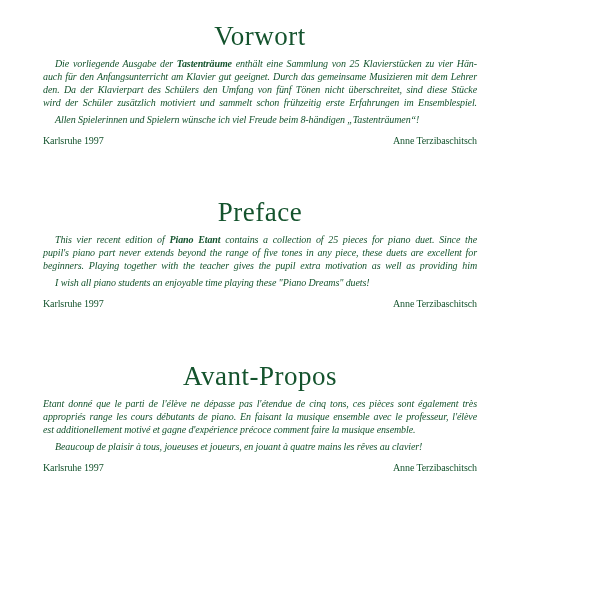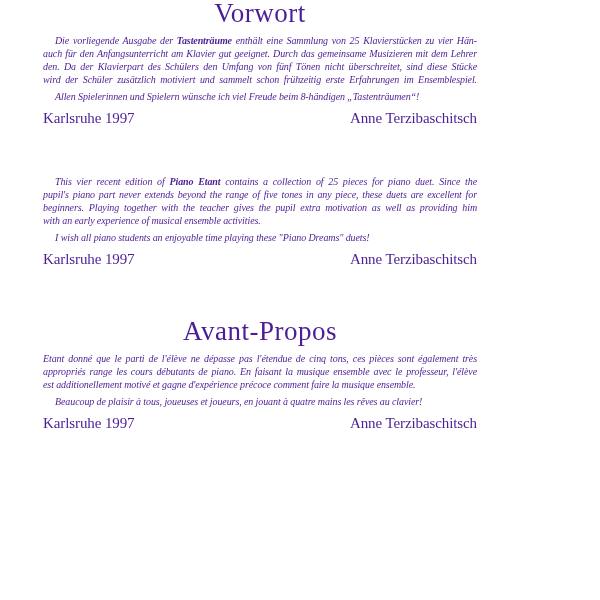--- a/index.html
+++ b/index.html
@@ -7,22 +7,23 @@
     padding: 0;
     background: #ffffff;
   }
   .page {
     position: relative;
     width: 520px;
     height: 600px;
     background: #ffffff;
     overflow: hidden;
     box-sizing: border-box;
+    padding-top: 23px;
     font-family: "Liberation Serif", "DejaVu Serif", serif;
-    color: #4c1d95;
+    color: #14532d;
   }
   .section { }
   .section + .section { margin-top: 52px; }
   .section-title {
     margin: 0 0 8px 0;
     font-size: 27px;
     font-weight: normal;
     line-height: 1;
     text-align: center;
     letter-spacing: 0.5px;
@@ -43,21 +44,21 @@
   .line.indent { text-indent: 12px; }
   .closing {
     margin-top: 4px;
     text-indent: 12px;
   }
   .sig-row {
     margin-top: 8px;
     display: flex;
     justify-content: space-between;
     align-items: baseline;
-    font-size: 15px;
+    font-size: 10px;
   }
   b { font-weight: bold; }
 </style>
 </head>
 <body>
 
 <div class="page">
 
   <section class="section">
     <h1 class="section-title">Vorwort</h1>
@@ -70,26 +71,26 @@
       </p>
       <p class="para closing">Allen Spielerinnen und Spielern wünsche ich viel Freude beim 8-händigen „Tastenträumen“!</p>
       <div class="sig-row">
         <span>Karlsruhe 1997</span>
         <span>Anne Terzibaschitsch</span>
       </div>
     </div>
   </section>
 
   <section class="section">
+    <h1 class="section-title">Preface</h1>
     <div class="content">
       <p class="para">
         <span class="line full indent"><span>This vier recent edition of </span><b>Piano Etant</b><span> contains a collection of 25 pieces for piano duet. Since the</span></span>
         <span class="line full"><span>pupil's piano part never extends beyond the range of five tones in any piece, these duets are excellent for</span></span>
         <span class="line full"><span>beginners. Playing together with the teacher gives the pupil extra motivation as well as providing him</span></span>
-        <span class="line"><span>with an early experience of musical ensemble activities.</span></span>
       </p>
       <p class="para closing">I wish all piano students an enjoyable time playing these "Piano Dreams" duets!</p>
       <div class="sig-row">
         <span>Karlsruhe 1997</span>
         <span>Anne Terzibaschitsch</span>
       </div>
     </div>
   </section>
 
   <section class="section">

